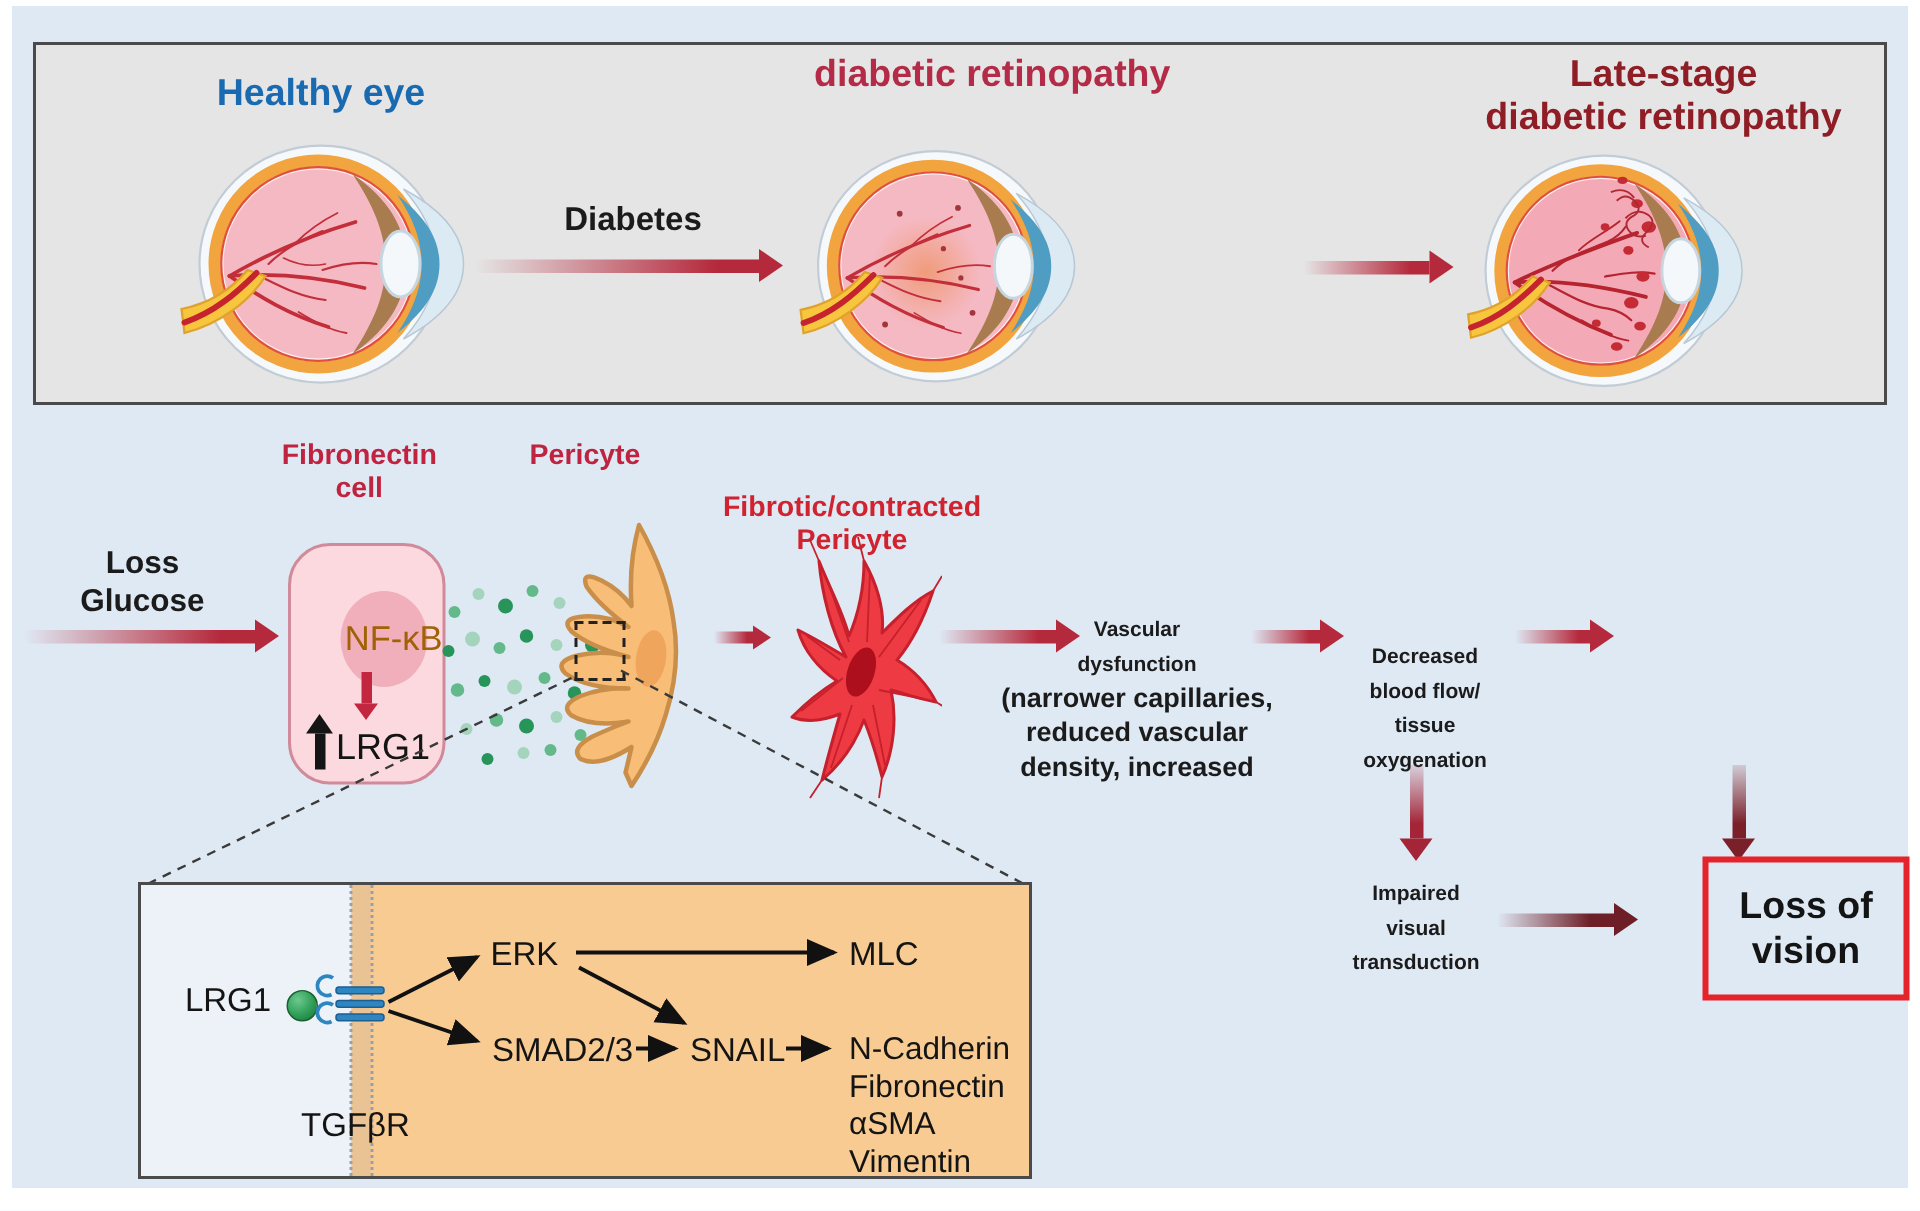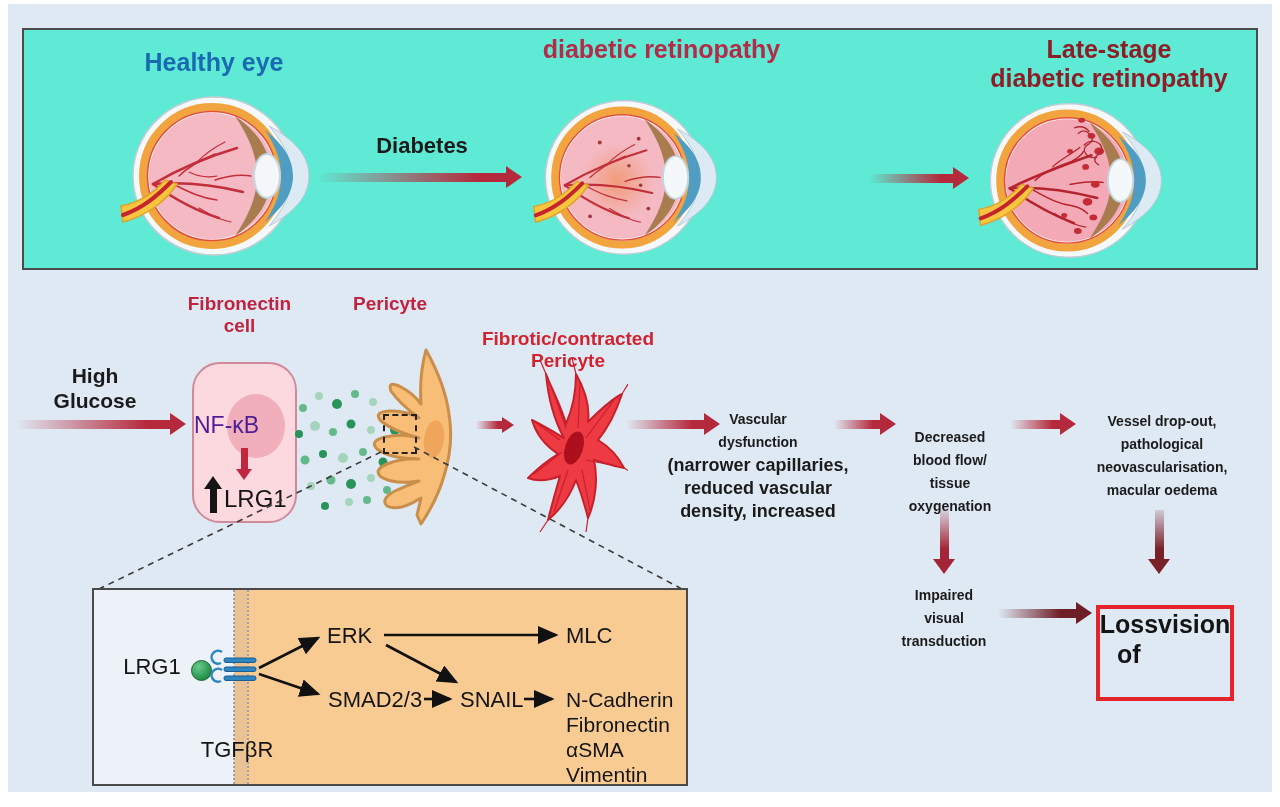--- a/index.html
+++ b/index.html
@@ -2,21 +2,21 @@
 <html><head>
 <meta charset="utf-8">
 <style>
   html,body{margin:0;padding:0;background:#ffffff;}
   .page{position:relative;width:1280px;height:807px;background:#ffffff;overflow:hidden;
         font-family:"Liberation Sans",sans-serif;}
   .abs{position:absolute;}
   .figure-bg{left:8px;top:4px;width:1264px;height:788px;background:#dfe9f4;}
 
   
-  .top-panel{left:22px;top:28px;width:1232px;height:238px;border:2px solid #4a4a4a;background:#5eead4;}
+  .top-panel{left:22px;top:28px;width:1232px;height:238px;border:2px solid #4a4a4a;background:#e5e5e5;}
   .stage-title{position:absolute;text-align:center;font-weight:700;font-size:25px;line-height:29px;}
   .t-blue{color:#1a6ab2;} .t-early{color:#b32b46;} .t-late{color:#8e1d26;}
   .diabetes{position:absolute;left:323px;top:103px;width:150px;text-align:center;
             font-weight:700;font-size:22px;color:#1b1b1b;}
 
   
   .harrow{position:absolute;display:flex;align-items:center;}
   .harrow .shaft{flex:1;height:9px;background:linear-gradient(to right,rgba(181,41,60,0),#b5293c 85%);}
   .harrow .head{width:0;height:0;border-top:11px solid transparent;border-bottom:11px solid transparent;
                 border-left:16px solid #b5293c;}
@@ -38,33 +38,33 @@
   .bold19{font-weight:700;font-size:14px;line-height:23px;}
   .reg18{font-weight:700;font-size:18px;line-height:23px;}
   .redlabel{position:absolute;text-align:center;font-weight:700;font-size:19px;line-height:22px;color:#c0233f;}
   .redlabel.bright{color:#d1232f;margin-top:35px;}
   .hg{position:absolute;left:30px;top:363px;width:130px;text-align:center;
       font-weight:700;font-size:21px;line-height:25px;color:#1b1b1b;}
 
   .endo-cell{left:192px;top:362px;width:101px;height:157px;border:2.5px solid #d08a99;
              border-radius:28px;background:#fbd9de;}
   .endo-nucleus{left:33px;top:30px;width:58px;height:64px;background:#f1aebb;border-radius:50%;}
-  .nfkb{left:0;top:48px;width:100%;text-align:left;font-size:23px;color:#4c1d95;}
+  .nfkb{left:0;top:48px;width:100%;text-align:right;font-size:23px;color:#a16207;}
   .lrg1row{left:10px;top:112px;display:flex;align-items:flex-end;}
   .uparrow{display:flex;flex-direction:column;align-items:center;margin-right:2px;}
   .uparrow .head{width:0;height:0;border-left:9px solid transparent;border-right:9px solid transparent;
                  border-bottom:13px solid #151515;}
   .uparrow .shaft{width:7px;height:24px;background:#151515;}
   .lrg1txt{font-size:24px;color:#141414;}
 
   .zoom-box{left:383px;top:414px;width:30px;height:36px;border:2px dashed #222;}
 
-  .loss-box{left:1096px;top:571px;width:130px;height:88px;border:4px solid #e5232b;
-            display:flex;flex-direction:row;justify-content:center;text-align:center;
-            font-weight:700;font-size:25px;line-height:30px;color:#141414;margin-top:34px;}
+  .loss-box{left:1135px;top:571px;width:130px;height:88px;border:4px solid #e5232b;
+            display:flex;flex-direction:column;justify-content:center;text-align:center;
+            font-weight:700;font-size:25px;line-height:30px;color:#141414;}
 
   
   .inset{left:92px;top:588px;width:592px;height:194px;border:2px solid #4a4a4a;
          background:linear-gradient(to right,#edf2f8 0,#edf2f8 140px,#f8cb93 140px);}
   .mem{position:absolute;top:0;height:100%;width:0;border-left:2px dotted #98a1ab;}
   .memfill{position:absolute;left:141px;top:0;width:12px;height:100%;background:rgba(216,186,150,0.45);}
   .itxt{position:absolute;font-size:22px;color:#141414;white-space:nowrap;}
   .ball{position:absolute;left:97px;top:70px;width:19px;height:19px;border-radius:50%;
         background:radial-gradient(circle at 35% 30%,#6cc98e,#2f9e57 55%,#1c6f3a);border:1px solid #17602f;}
   .targets{position:absolute;left:472px;top:97px;font-size:21px;line-height:25px;color:#141414;}
@@ -199,21 +199,21 @@
       </g>
       <path d="M116,28 C142,46 152,66 152,88 C152,110 142,130 116,148 C132,124 138,106 138,88 C138,70 132,52 116,28 Z" fill="#a87c4f"></path>
       <path d="M146,42 C166,58 174,72 174,88 C174,104 166,118 146,134 C158,116 162,102 162,88 C162,74 158,60 146,42 Z" fill="#4f9dc2"></path>
       <ellipse cx="148" cy="88" rx="13" ry="22" fill="#f4f8fb" stroke="#c6d6e0" stroke-width="2"></ellipse>
       <path d="M2,118 C22,114 36,104 46,92 L58,96 C48,112 28,128 4,134 Z" fill="#f7c53e" stroke="#dfa32c" stroke-width="1.5"></path>
       <path d="M4,127 C24,120 38,108 52,94" stroke="#c5232d" stroke-width="4" fill="none" stroke-linecap="round"></path>
     </svg>
   </div>
 
   <div class="hg">
-    <div>High</div>
+    <div>Loss</div>
     <div>Glucose</div>
   </div>
   <div class="harrow" style="left:16px;top:412px;width:170px;height:24px;">
     <div class="shaft"></div>
     <div class="head"></div>
   </div>
 
   <div class="redlabel" style="left:172px;top:293px;width:135px;">
     <div>Fibronectin</div>
     <div>cell</div>
@@ -338,26 +338,20 @@
     <div class="bold19">blood flow/</div>
     <div class="bold19">tissue</div>
     <div class="bold19">oxygenation</div>
   </div>
 
   <div class="harrow" style="left:1010px;top:413px;width:66px;height:22px;">
     <div class="shaft"></div>
       <div class="head"></div>
   </div>
 
-  <div class="blk" style="left:1063px;top:410px;width:198px;">
-    <div class="bold19">Vessel drop-out,</div>
-    <div class="bold19">pathological</div>
-    <div class="bold19">neovascularisation,</div>
-    <div class="bold19">macular oedema</div>
-  </div>
 
   <div class="varrow" style="left:933px;top:510px;width:22px;height:64px;">
     <div class="shaft"></div>
       <div class="head"></div>
   </div>
   <div class="varrow dark" style="left:1148px;top:510px;width:22px;height:64px;">
     <div class="shaft"></div>
       <div class="head"></div>
   </div>
 

